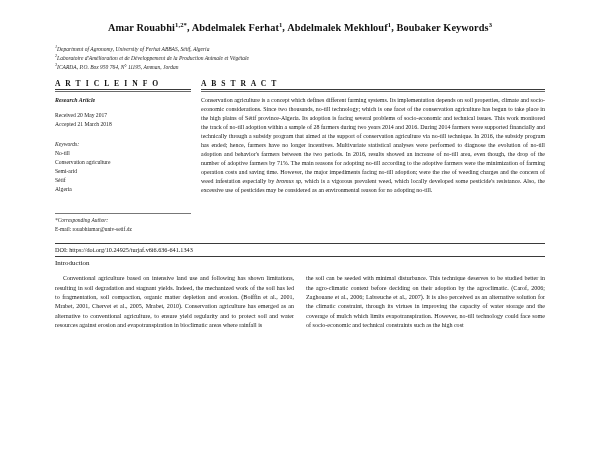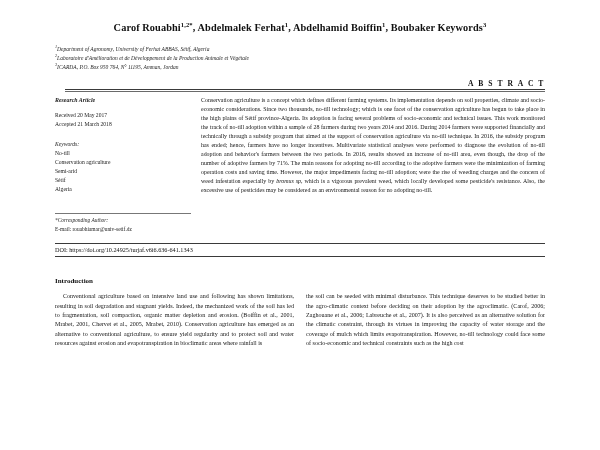--- a/index.html
+++ b/index.html
@@ -52,21 +52,21 @@
   .affils div { white-space: nowrap; }
   .affils sup { font-size: 4.2px; vertical-align: super; line-height: 0; }
 
   
   .info-band {
     display: flex;
     margin-top: 7px;
   }
   .band-left { width: 136px; flex: none; }
   .band-gap  { width: 10px; flex: none; }
-  .band-right { flex: 1; text-align: right; }
+  .band-right { flex: 1; }
   .band-title {
     font-size: 7.6px;
     font-weight: bold;
     letter-spacing: 1.6px;
     color: #111;
     padding-bottom: 1px;
   }
   .rule-thick { border-top: 1.6px solid #3a3a3a; }
   .rule-thin  { border-top: 0.7px solid #6a6a6a; margin-top: 1.2px; }
 
@@ -121,23 +121,23 @@
     margin-top: 9px;
     border-top: 1.6px solid #3a3a3a;
     border-bottom: 1.1px solid #3a3a3a;
     padding: 2.5px 0 3px 0;
     font-size: 6.2px;
     color: #121212;
   }
 
   
   .sec-head {
-    margin-top: 20px;
+    margin-top: 2px;
     font-size: 7px;
-    font-weight: bold;
+    font-weight: normal;
     color: #111;
   }
   .two-col {
     display: flex;
     margin-top: 7px;
     gap: 12px;
   }
   .two-col .col {
     flex: 1;
     font-size: 6.05px;
@@ -148,33 +148,38 @@
   }
   .two-col .col p { margin: 0; }
   .two-col .col p.indent { text-indent: 8px; }
 </style>
 </head>
 <body>
 
 <div class="page">
 
   <div class="authors">
-    <span>Carof Rouabhi</span><sup>1,2*</sup>,
+    <span>Amar Rouabhi</span><sup>1,2*</sup>,
     <span>Abdelmalek Ferhat</span><sup>1</sup>,
-    <span>Abdelhamid Boiffin</span><sup>1</sup>,
+    <span>Abdelmalek Mekhlouf</span><sup>1</sup>,
     <span>Boubaker Keywords</span><sup>3</sup>
   </div>
 
   <div class="affils">
     <div><sup>1</sup><span>Department of Agronomy, University of Ferhat ABBAS, Sétif, Algeria</span></div>
     <div><sup>2</sup><span>Laboratoire d'Amélioration et de Développement de la Production Animale et Végétale</span></div>
     <div><sup>3</sup><span>ICARDA, P.O. Box 950 764, N° 11195, Amman, Jordan</span></div>
   </div>
 
   <div class="info-band">
+    <div class="band-left">
+      <div class="band-title">A R T I C L E   I N F O</div>
+      <div class="rule-thick"></div>
+      <div class="rule-thin"></div>
+    </div>
     <div class="band-gap"></div>
     <div class="band-right">
       <div class="band-title">A B S T R A C T</div>
       <div class="rule-thick"></div>
       <div class="rule-thin"></div>
     </div>
   </div>
 
   <div class="info-body">
     <div class="col-info">

